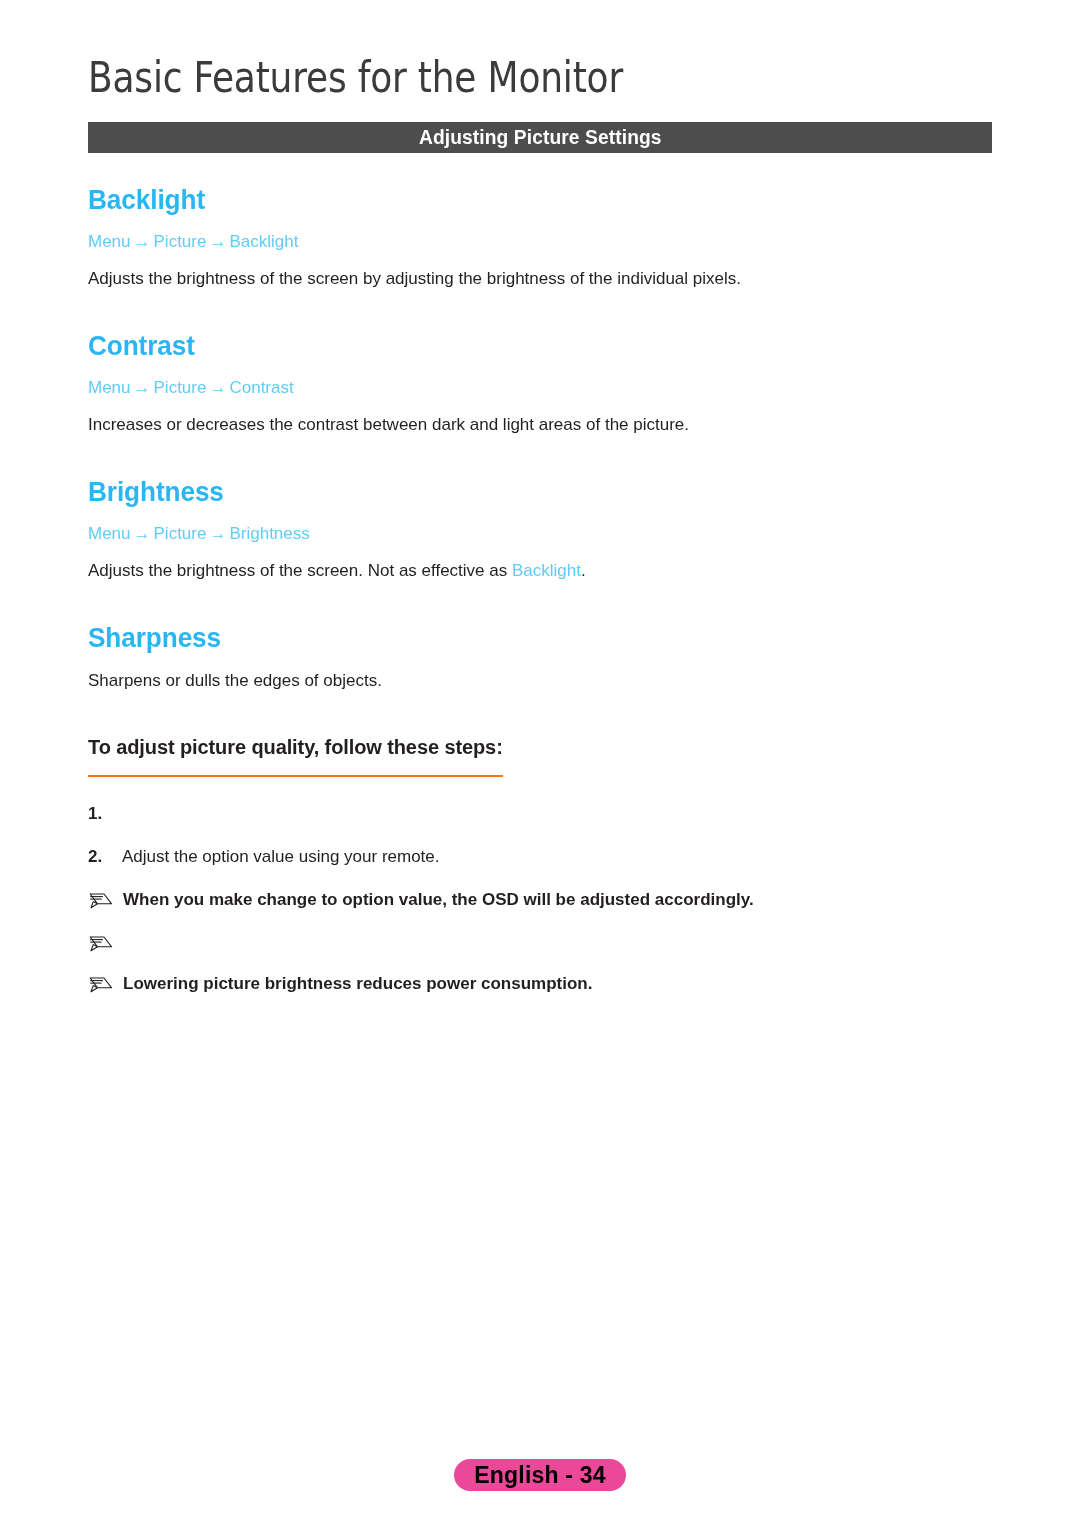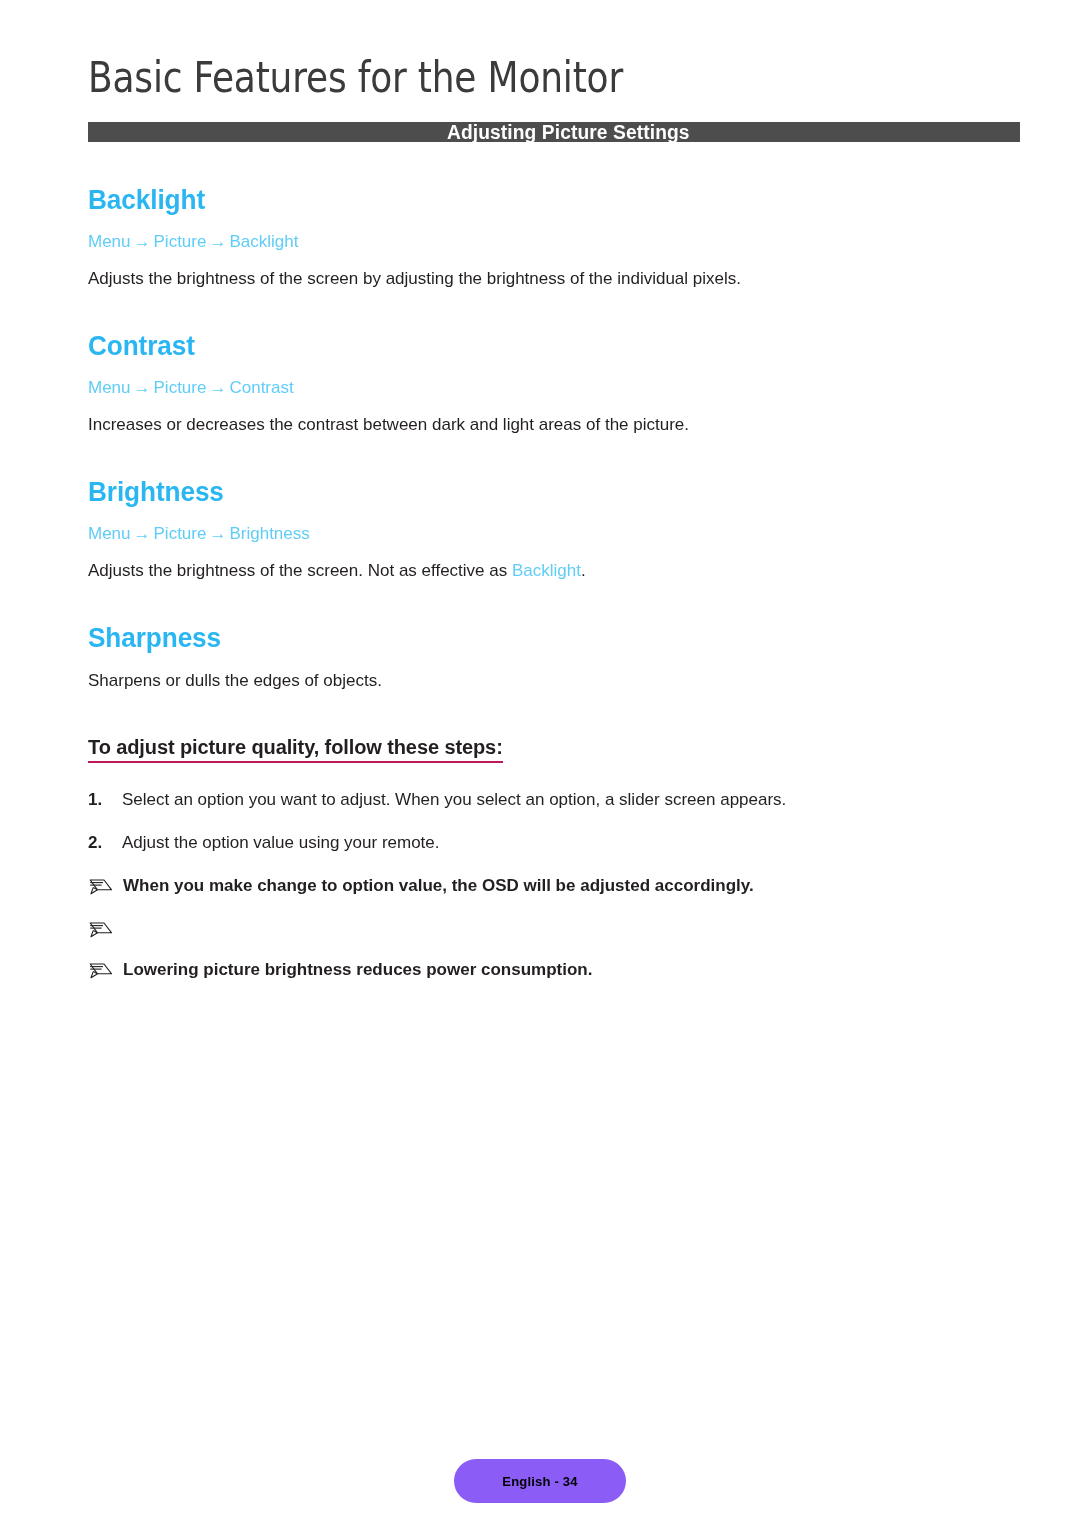--- a/index.html
+++ b/index.html
@@ -36,26 +36,25 @@
     transform-origin: left center;
     white-space: nowrap;
   }
 
   
   .section-bar {
     position: absolute;
     left: 88px;
     top: 122px;
     width: 904px;
-    height: 20px;
+    height: 31px;
     background: #4d4d4d;
     display: flex;
     align-items: center;
     justify-content: center;
-    padding-left: 28px;
   }
   .section-bar-label {
     color: #ffffff;
     font-size: 20px;
     font-weight: bold;
     letter-spacing: 0.1px;
     transform: scaleX(0.96);
   }
 
   
@@ -104,22 +103,22 @@
   .gap-contrast  { height: 41px; }
   .gap-brightness{ height: 41px; }
   .gap-sharpness { height: 42px; }
 
   
   .steps-heading {
     font-size: 20px;
     font-weight: bold;
     color: #231f20;
     display: inline-block;
-    border-bottom: 2px solid #be185d;
-    padding-bottom: 2px;
+    border-bottom: 2px solid #f97316;
+    padding-bottom: 16px;
     line-height: 1.2;
     letter-spacing: -0.1px;
   }
 
   
   .steps { margin-top: 26px; }
   .step-row {
     display: flex;
     align-items: flex-start;
     margin-bottom: 21px;
@@ -156,29 +155,29 @@
   
   .footer {
     position: absolute;
     left: 0;
     right: 0;
     top: 1459px;
     display: flex;
     justify-content: center;
   }
   .footer-pill {
-    background: #8b5cf6;
+    background: #ec4899;
     border-radius: 26px;
     min-width: 172px;
-    height: 44px;
+    height: 32px;
     display: flex;
     align-items: center;
     justify-content: center;
     color: #000000;
-    font-size: 13px;
+    font-size: 23px;
     font-weight: bold;
     letter-spacing: 0.2px;
   }
 </style>
 </head>
 <body>
 
 <div class="page">
 
   <div class="page-title">Basic Features for the Monitor</div>
@@ -221,21 +220,20 @@
       <div class="body-text">Sharpens or dulls the edges of objects.</div>
     </div>
     <div class="gap-sharpness"></div>
 
     <div>
       <div class="steps-heading">To adjust picture quality, follow these steps:</div>
 
       <div class="steps">
         <div class="step-row">
           <span class="step-num">1.</span>
-          <span class="step-text">Select an option you want to adjust. When you select an option, a slider screen appears.</span>
         </div>
         <div class="step-row">
           <span class="step-num">2.</span>
           <span class="step-text">Adjust the option value using your remote.</span>
         </div>
       </div>
 
       <div class="notes">
         <div class="note-row">
           <span class="note-icon">

